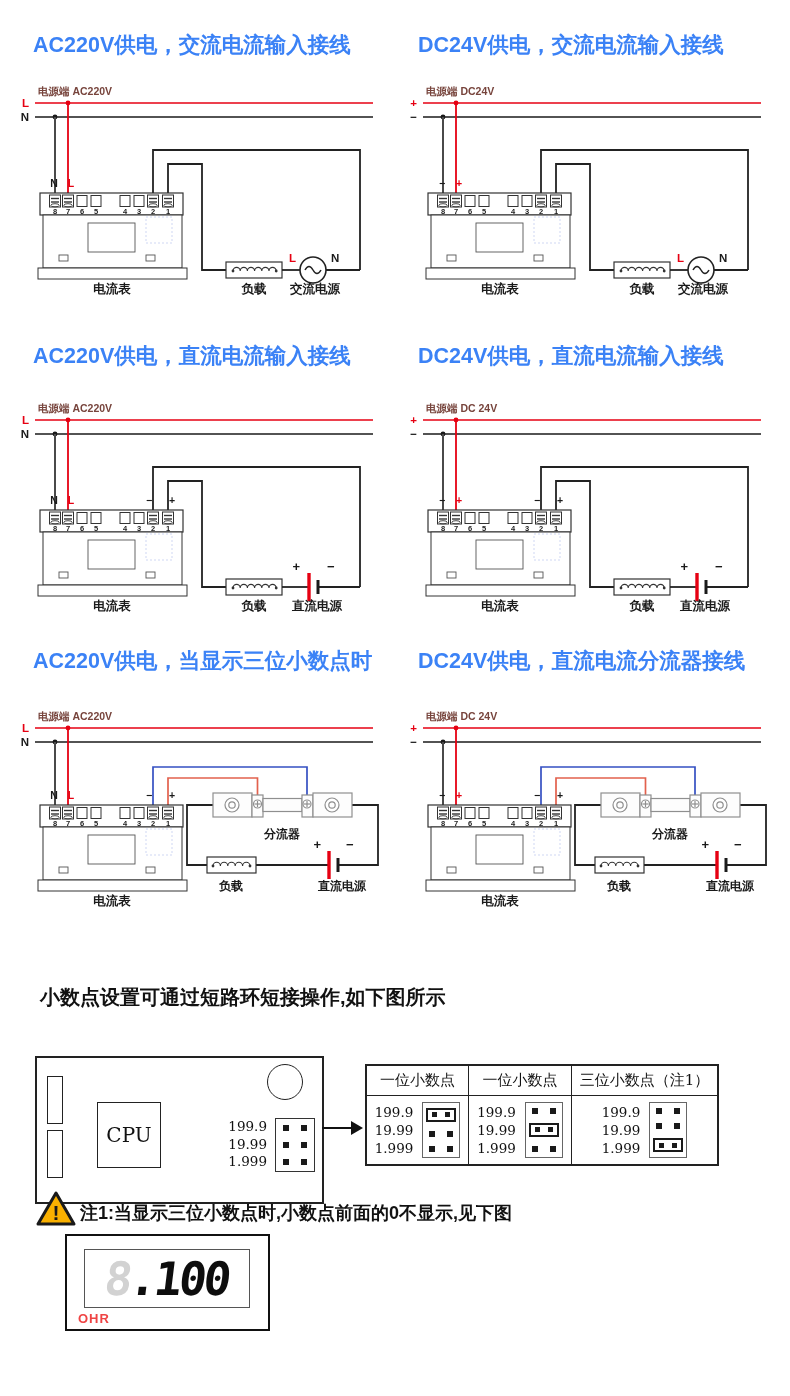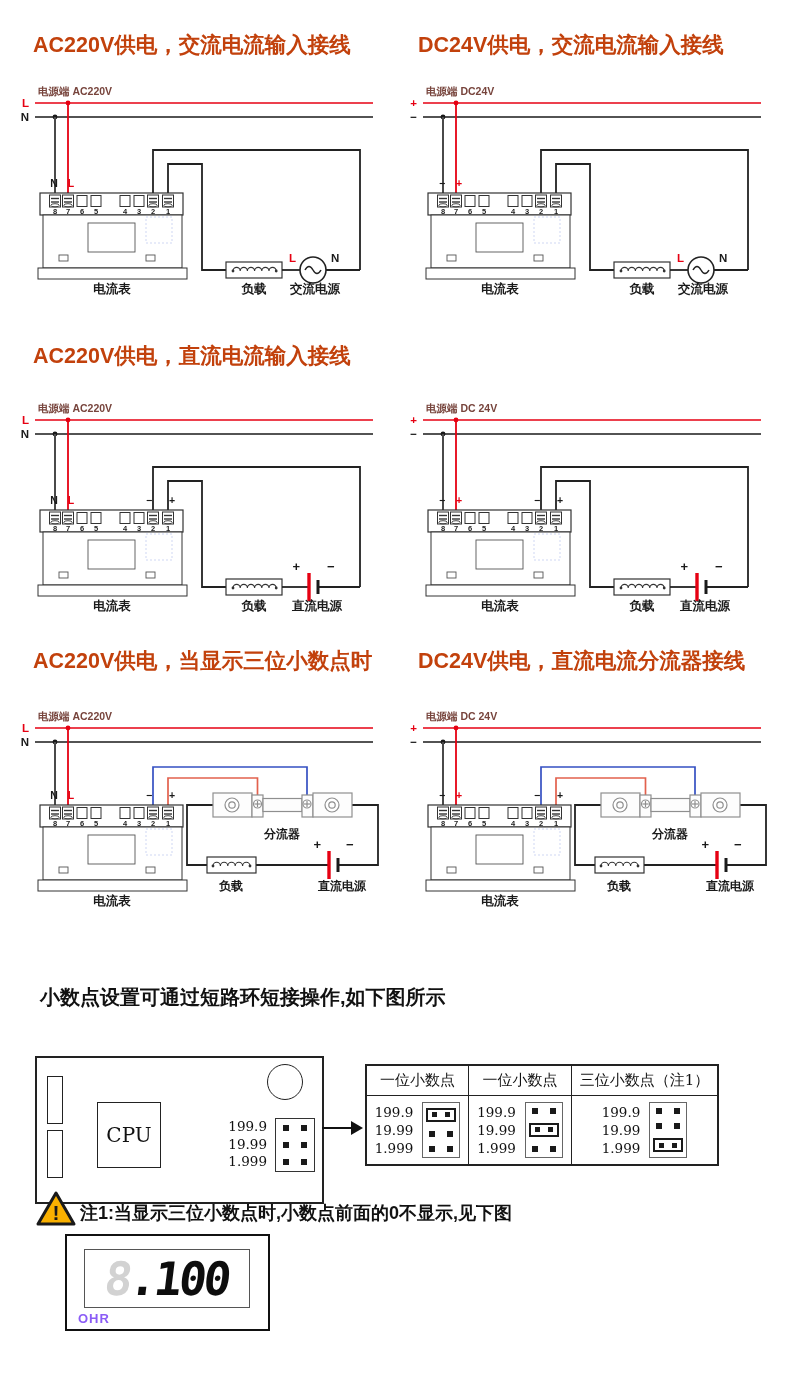--- a/index.html
+++ b/index.html
@@ -1,18 +1,18 @@
 <!DOCTYPE html>
 <html><head>
 <meta charset="utf-8">
 <style>
   html,body{margin:0;padding:0;background:#fff;}
   .sheet{position:relative;width:790px;height:1396px;background:#ffffff;overflow:hidden;
          font-family:"Liberation Sans",sans-serif;color:#1a1a1a;}
-  .dtitle{position:absolute;font-size:21.5px;font-weight:700;white-space:nowrap;color:#c2410c;}
+  .dtitle{position:absolute;font-size:21.5px;font-weight:700;white-space:nowrap;color:#3b82f6;}
   svg.wiring{position:absolute;width:372px;height:252px;overflow:visible;}
   svg text{font-family:"Liberation Sans",sans-serif;}
   .section-title{position:absolute;left:40px;top:984px;font-size:20px;font-weight:700;color:#111;}
   
   .board{position:absolute;left:35px;top:1038px;width:285px;height:144px;border:2px solid #222;background:#fff;margin-top:18px;}
   .slot{position:absolute;width:14px;height:46px;border:1.5px solid #222;background:#fff;}
   .cpu{position:absolute;left:60px;top:44px;width:62px;height:64px;border:1.5px solid #222;
        display:flex;align-items:center;justify-content:center;
        font-family:"DejaVu Serif",serif;font-size:20px;color:#111;}
   .hole{position:absolute;left:230px;top:6px;width:34px;height:34px;border:1.5px solid #222;border-radius:50%;}
@@ -43,30 +43,31 @@
   .warn-icon{position:absolute;left:35px;top:1190px;}
   .note-text{position:absolute;left:80px;top:1201px;font-size:18px;font-weight:700;color:#111;white-space:nowrap;}
   
   .meter-display{position:absolute;left:65px;top:1234px;width:201px;height:93px;border:2.5px solid #111;background:#fff;}
   .screen{position:absolute;left:17px;top:13px;width:164px;height:57px;border:1.5px solid #555;
           display:flex;align-items:center;justify-content:center;overflow:hidden;}
   .digits{transform:skewX(-7deg);font-family:"DejaVu Sans Mono",monospace;font-weight:700;
           font-size:46px;line-height:1;letter-spacing:-3px;white-space:nowrap;}
   .digits .ghost{color:#d2d2d2;}
   .digits .lit{color:#0d0d0d;}
-  .brand{position:absolute;left:11px;bottom:3px;font-size:13px;font-weight:800;letter-spacing:1px;color:#8b5cf6;}
+  .brand{position:absolute;left:11px;bottom:3px;font-size:13px;font-weight:800;letter-spacing:1px;color:#ef4444;}
 </style>
 </head>
 <body>
 
 <div class="sheet">
 
   <div class="dtitle" style="left:33px;top:30px">AC220V供电，交流电流输入接线</div>
   <div class="dtitle" style="left:418px;top:30px">DC24V供电，交流电流输入接线</div>
   <div class="dtitle" style="left:33px;top:341px">AC220V供电，直流电流输入接线</div>
+  <div class="dtitle" style="left:418px;top:341px">DC24V供电，直流电流输入接线</div>
   <div class="dtitle" style="left:33px;top:646px">AC220V供电，当显示三位小数点时</div>
   <div class="dtitle" style="left:418px;top:646px">DC24V供电，直流电流分流器接线</div>
 
   <svg class="wiring" style="left:15px;top:78px" viewBox="0 0 372 252">
       <text x="23" y="17" font-size="10.5" font-weight="bold" fill="#77443c" text-anchor="start">电源端 AC220V</text>
       <line x1="20" y1="25" x2="358" y2="25" stroke="#e60012" stroke-width="1.6"></line>
       <line x1="20" y1="39" x2="358" y2="39" stroke="#1a1a1a" stroke-width="1.6"></line>
       <text x="14" y="29" font-size="11.5" font-weight="bold" fill="#e60012" text-anchor="end">L</text>
       <text x="14" y="43" font-size="11.5" font-weight="bold" fill="#1a1a1a" text-anchor="end">N</text>
       <circle cx="53" cy="25" r="2.4" fill="#e60012"></circle>

